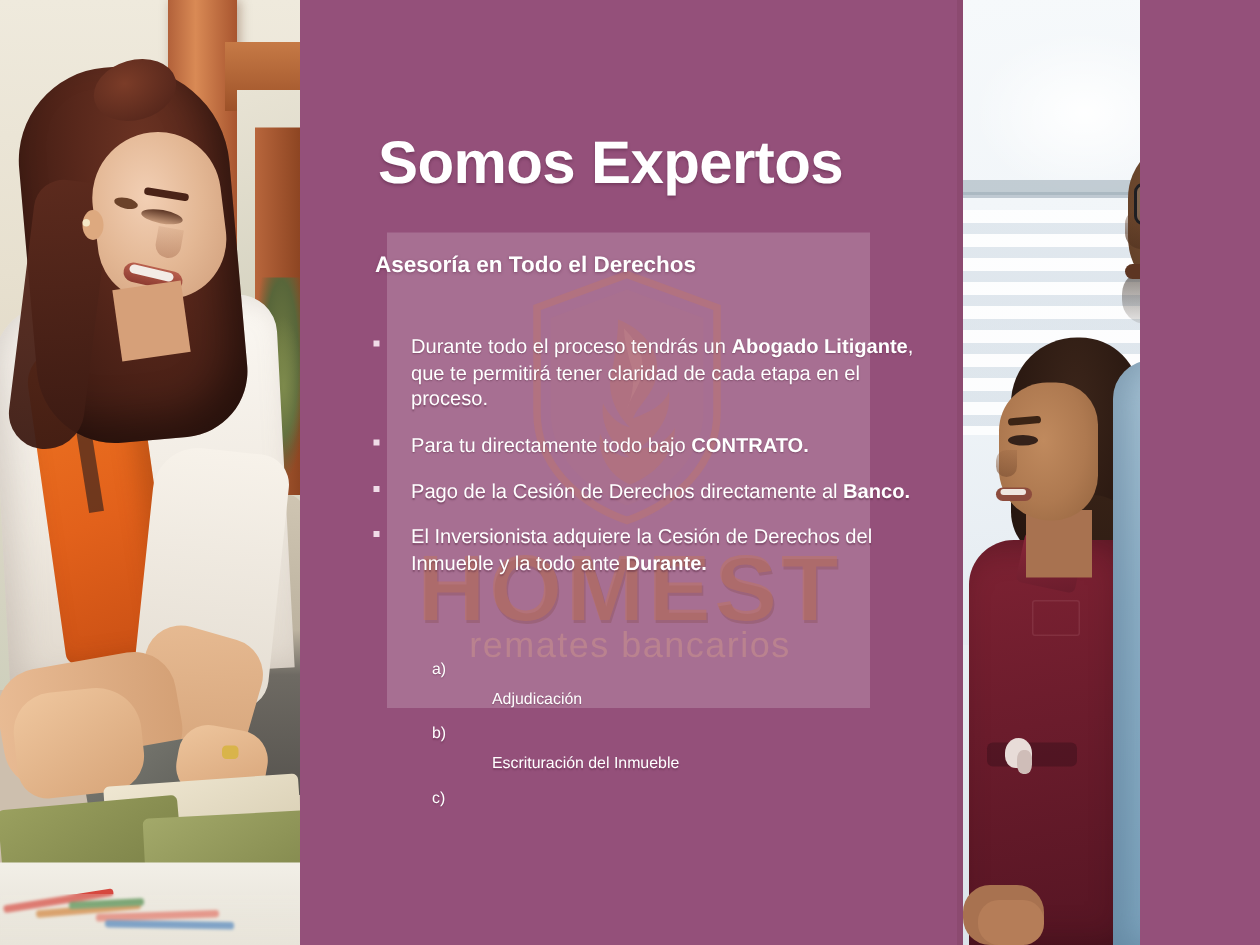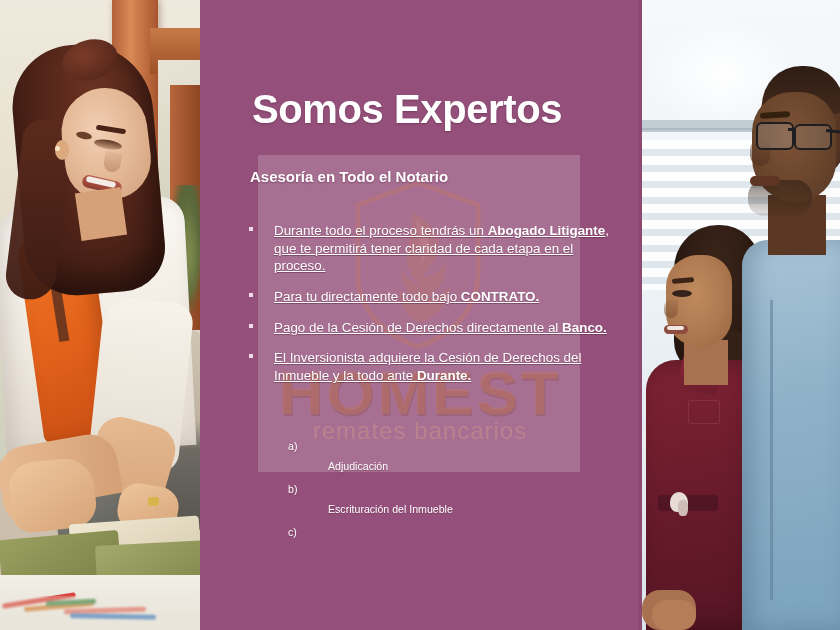--- a/index.html
+++ b/index.html
@@ -1,21 +1,21 @@
 <!DOCTYPE html>
 <html><head>
 <meta charset="utf-8">
 <style>
   html,body{margin:0;padding:0;}
   body{
     width:840px;height:630px;overflow:hidden;
     font-family:"Liberation Sans",sans-serif;
     background:#94507A;
   }
-  .slide{position:relative;width:840px;height:630px;overflow:hidden;background:#94507A;}
+  .slide{position:relative;width:760px;height:630px;overflow:hidden;background:#94507A;}
 
   
   .photo-left{position:absolute;left:0;top:0;width:200px;height:630px;overflow:hidden;background:#cdbfae;}
   .photo-right{position:absolute;left:638px;top:0;width:202px;height:630px;overflow:hidden;background:#cfd6dc;}
   .ph{position:absolute;}
 
   
   .l-wallTop{left:0;top:0;width:200px;height:330px;background:
      linear-gradient(180deg,#efeadd 0%,#e7e0cf 55%,#ded6c3 100%);}
   .l-wallBot{left:0;top:300px;width:200px;height:160px;background:
@@ -179,21 +179,21 @@
   .wm-word{position:absolute;left:-14px;top:202px;width:352px;text-align:center;
      font-size:62px;font-weight:bold;letter-spacing:3px;color:rgba(196,118,88,.45);
      text-shadow:1px 2px 0 rgba(120,60,40,.22);}
   .wm-sub{position:absolute;left:-14px;top:262px;width:352px;text-align:center;
      font-size:24px;letter-spacing:1px;color:rgba(215,160,140,.4);}
 
   
   .bullets{position:absolute;left:246px;top:222px;width:366px;color:#ffffff;}
   .bullet{position:relative;padding-left:28px;margin-bottom:13px;
      font-size:13.4px;line-height:1.32;
-     text-shadow:0 1px 1px rgba(80,35,60,.45);text-decoration:underline;}
+     text-shadow:0 1px 1px rgba(80,35,60,.45);}
   .bullet::before{content:"";position:absolute;left:3px;top:5px;width:4px;height:4px;
      background:#f0dce8;}
   .bullet b{font-weight:bold;color:#ffffff;}
   .sublist{position:absolute;left:288px;top:440px;width:330px;color:#ffffff;}
   .subitem{display:flex;font-size:10.6px;line-height:1.25;margin-bottom:10px;
      text-shadow:0 1px 1px rgba(80,35,60,.4);}
   .sub-mark{width:40px;flex:none;}
   .sub-text{flex:1;margin-top:20px;}
 </style>
 </head>
@@ -300,21 +300,21 @@
       <path d="M62 34 C78 40 90 54 88 70 C86 84 76 90 72 100 C82 96 92 92 96 82
                C98 98 88 112 76 120 C86 120 96 114 100 106 C100 124 86 138 70 144
                C56 138 48 124 50 110 C54 120 62 126 70 126 C58 118 50 104 52 90
                C56 98 62 104 70 106 C60 96 54 82 58 68 C60 58 62 46 62 34 Z" fill="rgba(198,118,86,.62)"></path>
       <path d="M66 40 C74 48 80 58 78 70 C76 80 70 86 68 94 C72 84 74 72 70 62 C68 54 66 46 66 40 Z" fill="rgba(228,160,128,.5)"></path>
     </svg>
     <div class="wm-word">HOMEST</div>
     <div class="wm-sub">remates bancarios</div>
   </div>
 
-  <div style="position:absolute;left:250px;top:168px;width:340px;font-size:15px;font-weight:bold;color:#ffffff;text-shadow:0 1px 2px rgba(90,40,70,.5);">Asesoría en Todo  el Notario</div>
+  <div style="position:absolute;left:250px;top:168px;width:340px;font-size:15px;font-weight:bold;color:#ffffff;text-shadow:0 1px 2px rgba(90,40,70,.5);">Asesoría en Todo  el Derechos</div>
 
   <div class="bullets" id="bullet-list">
       <div class="bullet"><span>Durante todo el proceso tendrás un </span><b>Abogado Litigante</b><span>, que te permitirá tener claridad de cada etapa en el proceso.</span></div>
       <div class="bullet"><span>Para tu directamente todo bajo </span><b>CONTRATO.</b></div>
       <div class="bullet"><span>Pago de la Cesión de Derechos directamente al </span><b>Banco.</b></div>
       <div class="bullet"><span>El Inversionista adquiere la Cesión de Derechos del Inmueble y la todo ante </span><b>Durante.</b></div>
     </div>
 
   <div class="sublist" id="sub-list">
       <div class="subitem">

